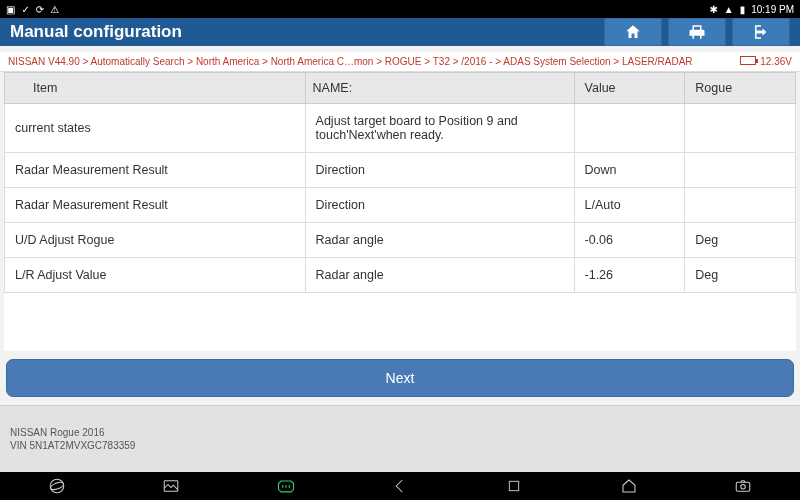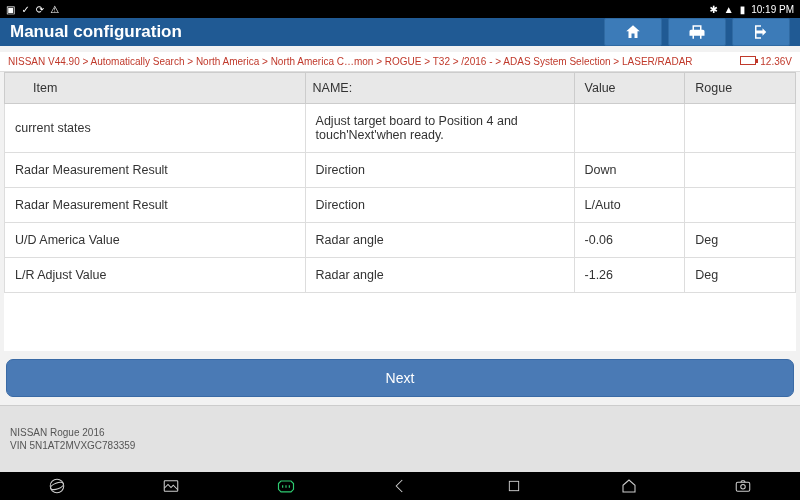--- a/index.html
+++ b/index.html
@@ -86,38 +86,38 @@
         <tr>
           <th class="col-item">Item</th>
           <th class="col-name">NAME:</th>
           <th class="col-value">Value</th>
           <th class="col-unit">Rogue</th>
         </tr>
       </thead>
       <tbody id="table-body">
           <tr>
             <td>current states</td>
-            <td>Adjust target board to Position 4 and touch'Next'when ready.</td>
+            <td>Adjust target board to Position 9 and touch'Next'when ready.</td>
             <td></td>
             <td></td>
           </tr>
           <tr>
             <td>Radar Measurement Result</td>
             <td>Direction</td>
             <td>Down</td>
             <td></td>
           </tr>
           <tr>
             <td>Radar Measurement Result</td>
             <td>Direction</td>
             <td>L/Auto</td>
             <td></td>
           </tr>
           <tr>
-            <td>U/D America Value</td>
+            <td>U/D Adjust Rogue</td>
             <td>Radar angle</td>
             <td>-0.06</td>
             <td>Deg</td>
           </tr>
           <tr>
             <td>L/R Adjust Value</td>
             <td>Radar angle</td>
             <td>-1.26</td>
             <td>Deg</td>
           </tr>

